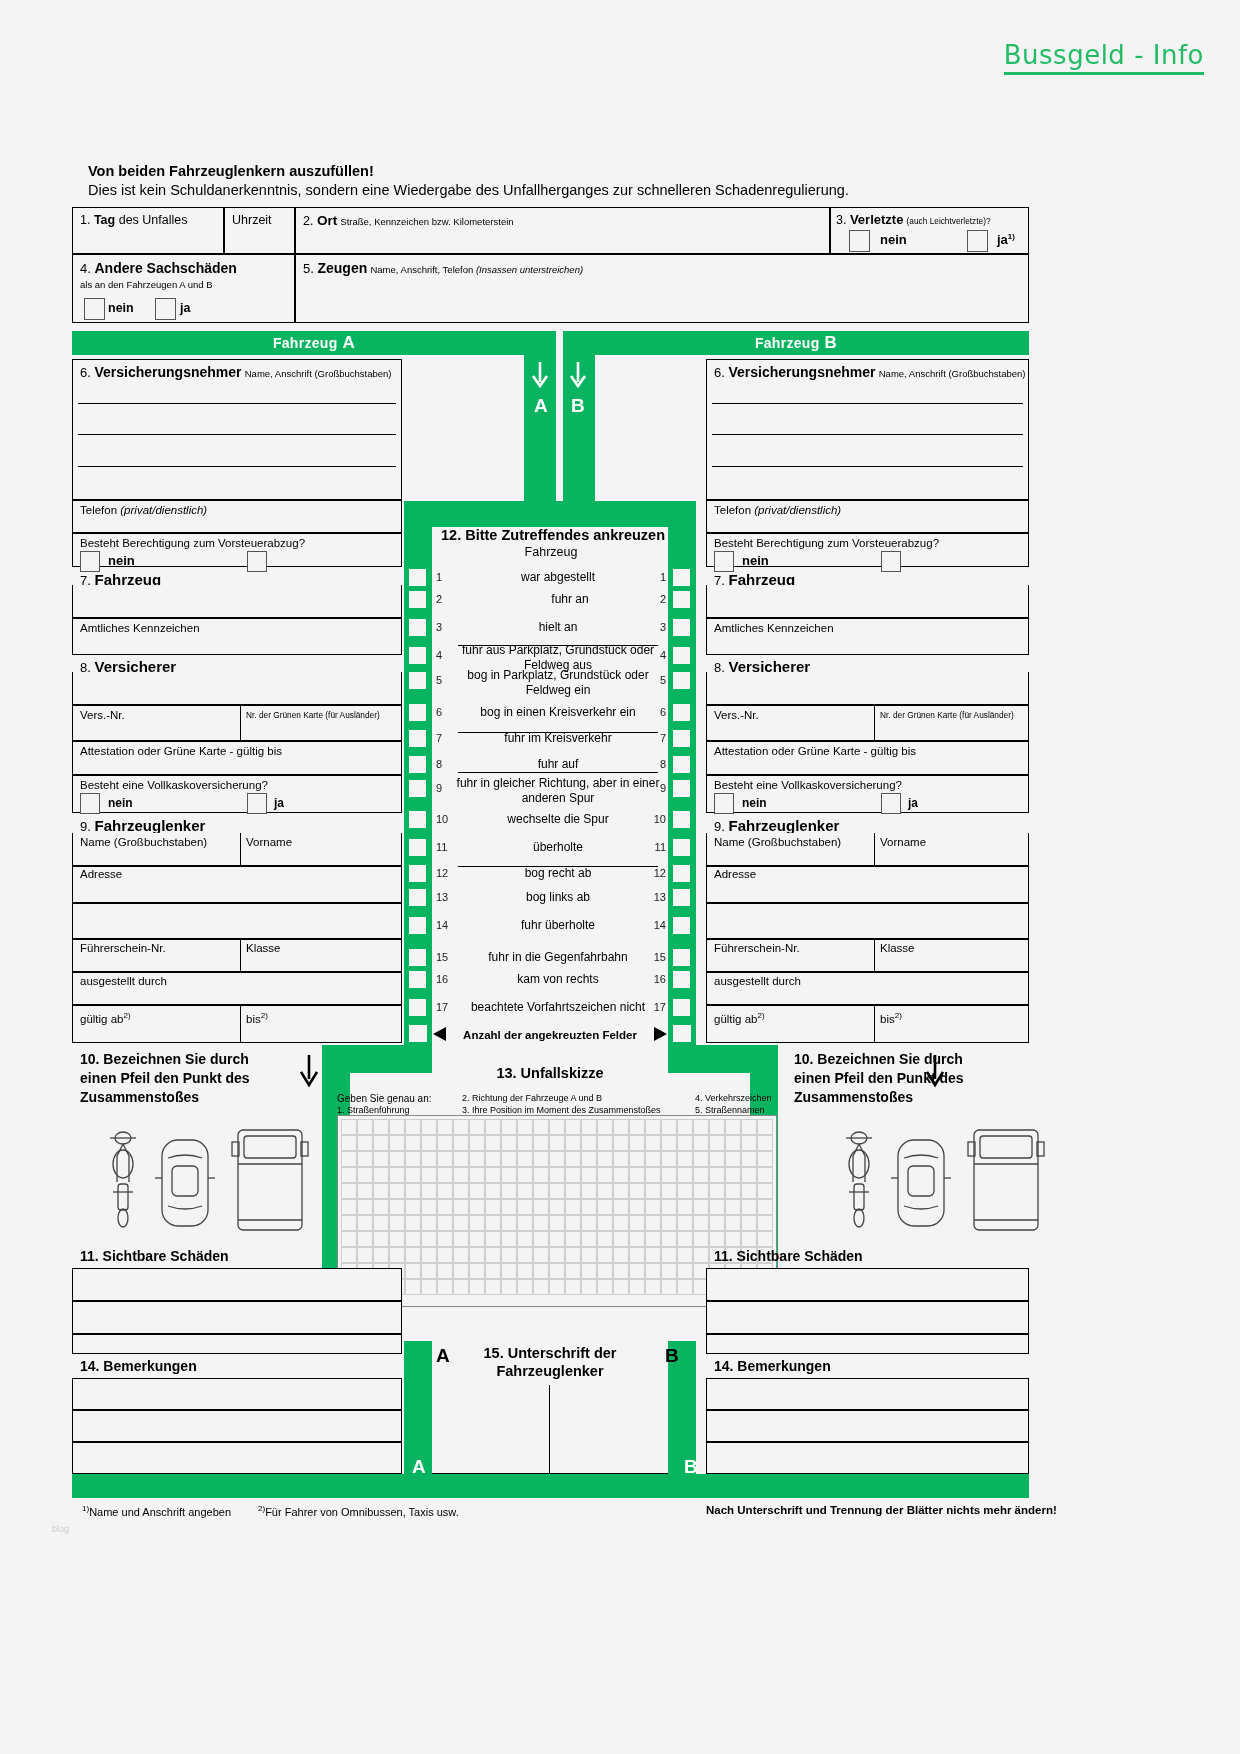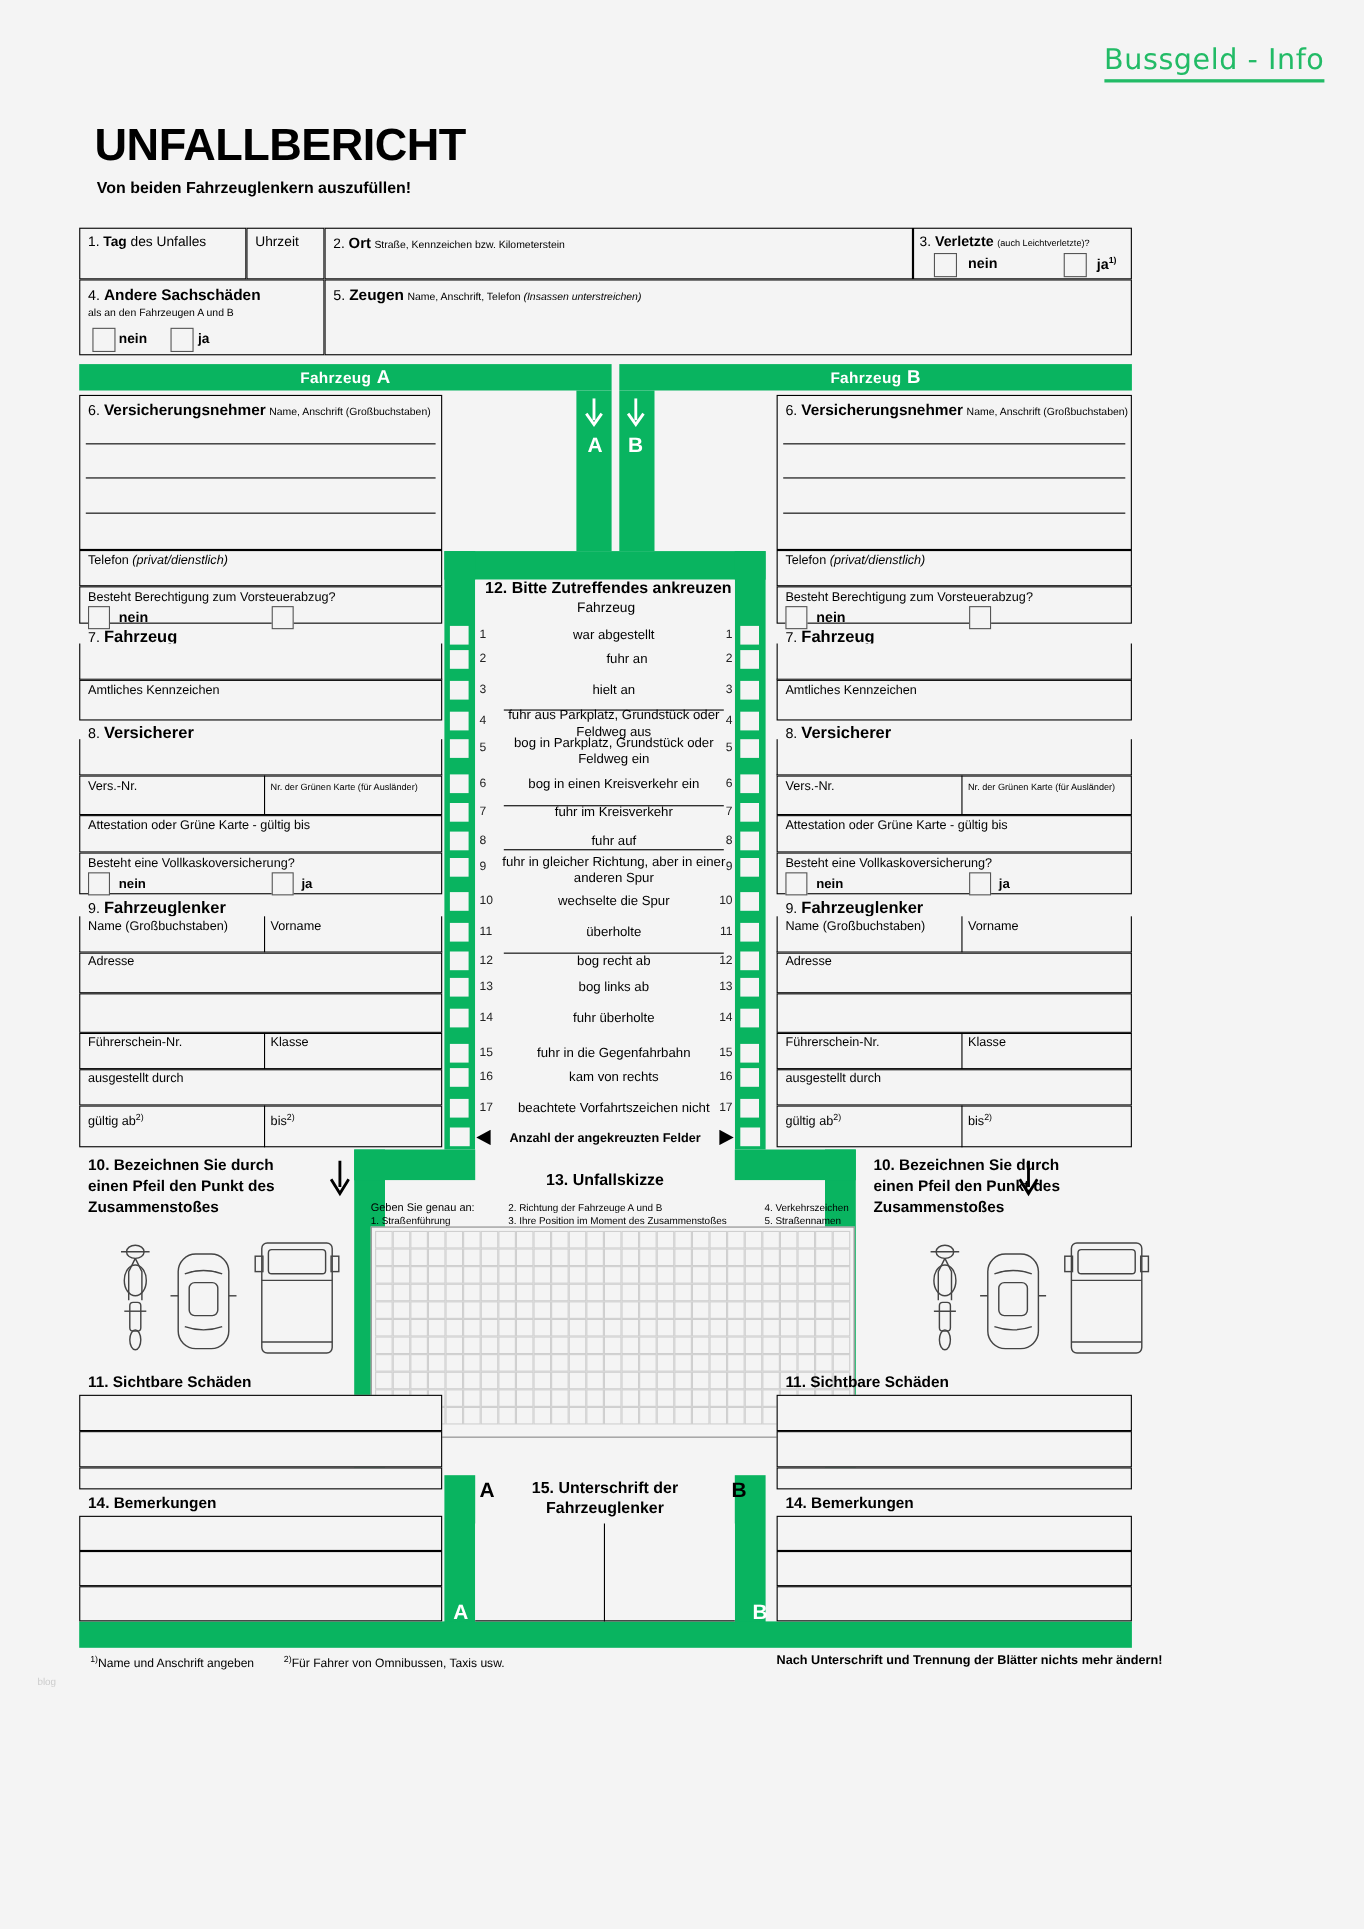--- a/index.html
+++ b/index.html
@@ -66,22 +66,22 @@
 
   svg{display:block;}
 </style>
 </head>
 <body>
 
 <div class="page">
 
   <div class="brand">Bussgeld - Info</div>
 
-  <div class="title">UNFALLBERICHT</div>
   <div class="sub1">Von beiden Fahrzeuglenkern auszufüllen!</div>
+  <div class="sub2">Dies ist kein Schuldanerkenntnis, sondern eine Wiedergabe des Unfallherganges zur schnelleren Schadenregulierung.</div>
 
   <div class="box" style="left:72px;top:207px;width:152px;height:47px;"></div>
   <div class="lbl" style="left:80px;top:213px;font-size:12.5px;">
     <span>1. </span><span class="lbl-b">Tag</span><span> des Unfalles</span>
   </div>
 
   <div class="box" style="left:224px;top:207px;width:71px;height:47px;"></div>
   <div class="lbl" style="left:232px;top:213px;font-size:12.5px;">Uhrzeit</div>
 
   <div class="box" style="left:295px;top:207px;width:535px;height:47px;"></div>
@@ -584,21 +584,21 @@
   <div class="box" style="left:432px;top:1385px;width:118px;height:89px;border:none;border-right:1px solid #000;border-bottom:1px solid #000;"></div>
   <div class="box" style="left:550px;top:1385px;width:118px;height:89px;border:none;border-bottom:1px solid #000;"></div>
 
   <div class="footnote" style="left:82px;top:1504px;">
     <sup style="font-size:8px;">1)</sup><span>Name und Anschrift angeben</span>
   </div>
   <div class="footnote" style="left:258px;top:1504px;">
     <sup style="font-size:8px;">2)</sup><span>Für Fahrer von Omnibussen, Taxis usw.</span>
   </div>
   <div class="strong-note" style="left:706px;top:1504px;">Nach Unterschrift und Trennung der Blätter nichts mehr ändern!</div>
-  <div class="lbl" style="left:34px;top:1524px;font-size:9px;color:#ccc;">blog</div>
+  <div class="lbl" style="left:52px;top:1524px;font-size:9px;color:#ccc;">blog</div>
 
   <div id="side-host">
       <div class="box" style="left:72px;top:359px;width:330px;height:141px;"></div>
       <div class="lbl" style="left:80px;top:364px;"><span style="font-size:13px;">6. </span><span class="lbl-b" style="font-size:14px;">Versicherungsnehmer</span> <span class="sm">Name, Anschrift (Großbuchstaben)</span></div>
       <div class="hline" style="left:78px;top:403px;width:318px;"></div>
       <div class="hline" style="left:78px;top:434px;width:318px;"></div>
       <div class="hline" style="left:78px;top:466px;width:318px;"></div>
       <div class="box" style="left:72px;top:500px;width:330px;height:33px;"></div>
       <div class="lbl" style="left:80px;top:504px;font-size:11.5px;">Telefon <span class="it">(privat/dienstlich)</span></div>
       <div class="box" style="left:72px;top:533px;width:330px;height:34px;"></div>

